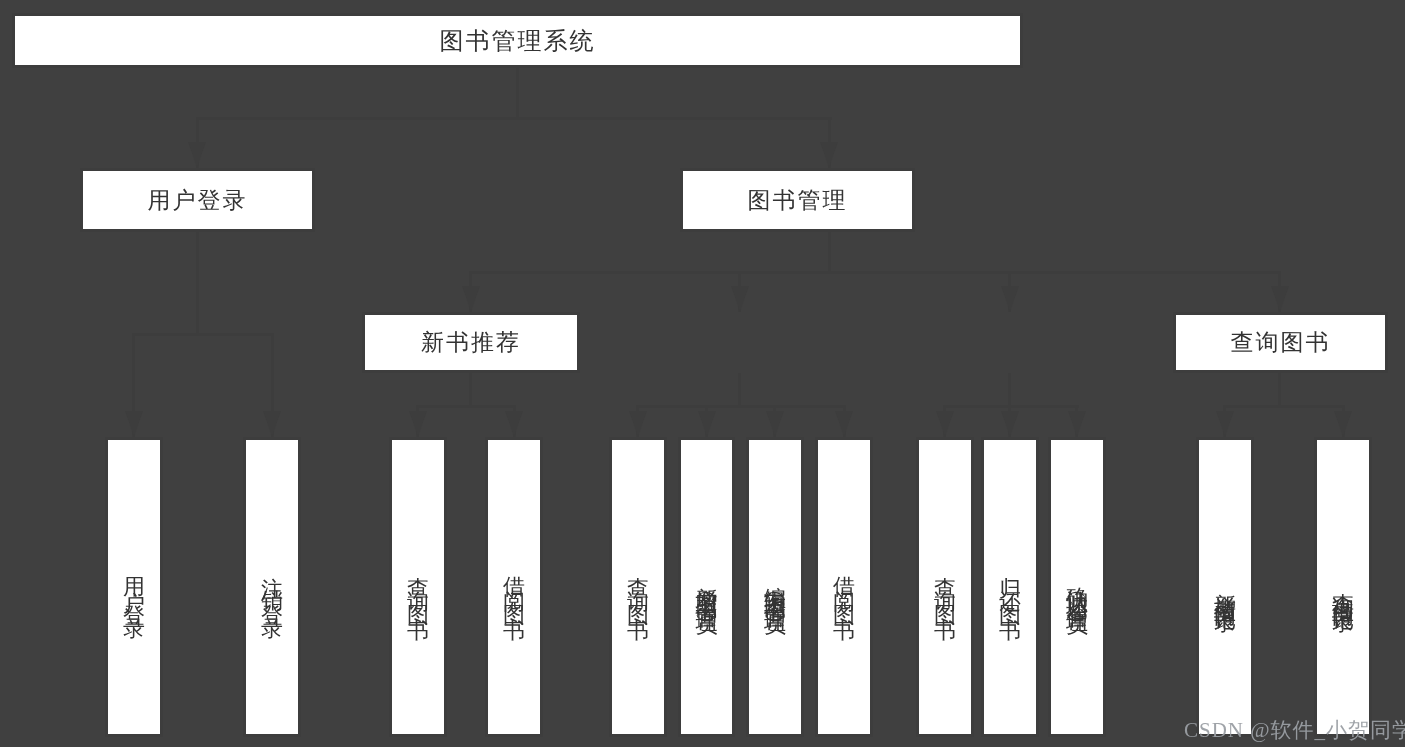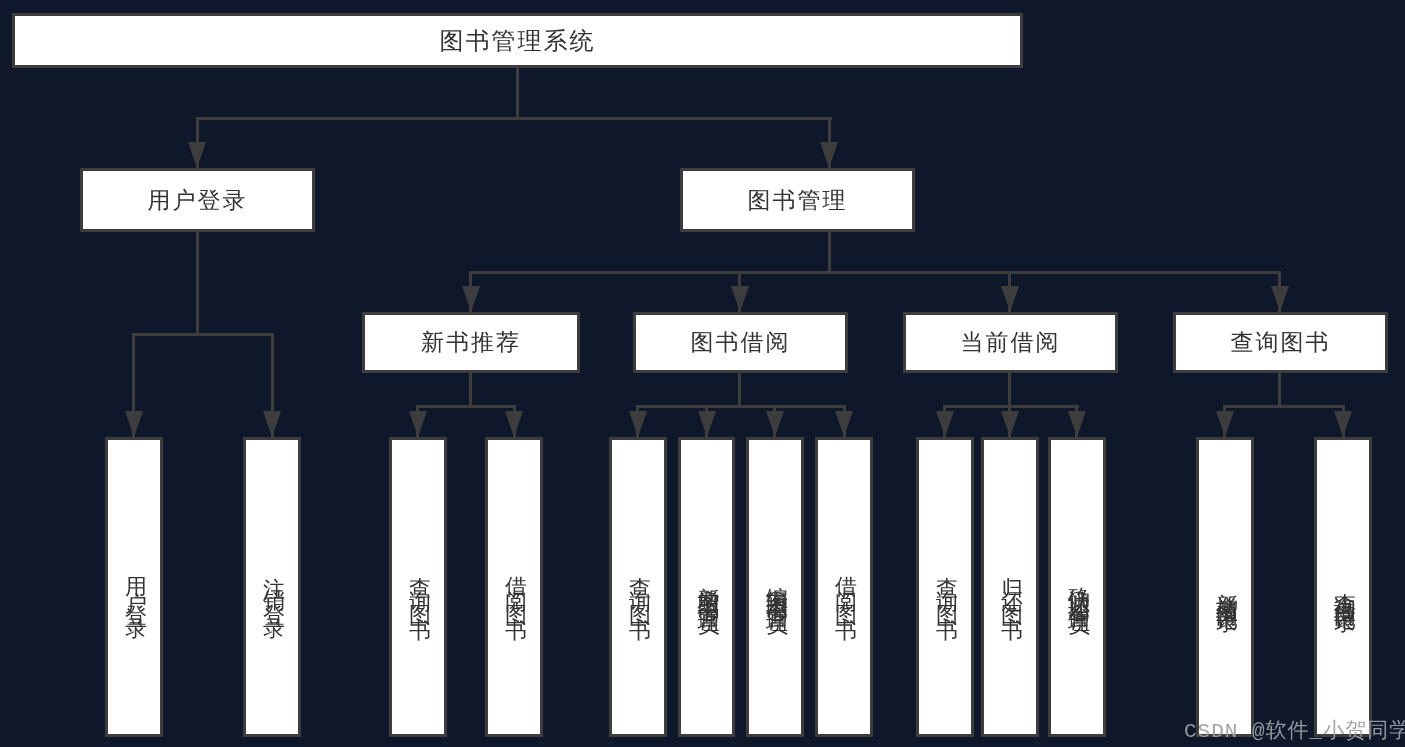--- a/index.html
+++ b/index.html
@@ -1,19 +1,19 @@
 <!DOCTYPE html>
 <html><head>
 <meta charset="utf-8">
 <style>
   html,body { margin:0; padding:0; background:#ffffff; }
   #canvas {
     position:relative; width:1405px; height:747px;
-    background:#0f172a; overflow:hidden;
-    font-family:Liberation Mono, monospace;
+    background:#404040; overflow:hidden;
+    font-family:Liberation Serif, serif;
     color:#333333;
   }
   .box {
     position:absolute; box-sizing:border-box;
     border:3px solid #3d3d3d; background:#ffffff;
     display:flex; align-items:center; justify-content:center;
     font-size:23px; letter-spacing:2px; color:#333333;
   }
   .box.root { font-size:24px; }
   .leaf {
@@ -77,26 +77,20 @@
   <div class="arrow" style="left:462px; top:286px;"></div>
   <div class="vline" style="left:738px; top:271px; height:41px;"></div>
   <div class="arrow" style="left:731px; top:286px;"></div>
   <div class="vline" style="left:1008px; top:271px; height:41px;"></div>
   <div class="arrow" style="left:1001px; top:286px;"></div>
   <div class="vline" style="left:1278px; top:271px; height:41px;"></div>
   <div class="arrow" style="left:1271px; top:286px;"></div>
 
   <div class="box" style="left:362px; top:312px; width:218px; height:61px;">
     <span>新书推荐</span>
-  </div>
-  <div class="box" style="left:633px; top:312px; width:215px; height:61px;">
-    <span>图书借阅</span>
-  </div>
-  <div class="box" style="left:903px; top:312px; width:215px; height:61px;">
-    <span>当前借阅</span>
   </div>
   <div class="box" style="left:1173px; top:312px; width:215px; height:61px;">
     <span>查询图书</span>
   </div>
 
   <div class="vline" style="left:469px; top:373px; height:34px;"></div>
   <div class="hline" style="left:416px; top:405px; width:100px;"></div>
   <div class="vline" style="left:416px; top:405px; height:32px;"></div>
   <div class="arrow" style="left:409px; top:411px;"></div>
   <div class="vline" style="left:513px; top:405px; height:32px;"></div>

